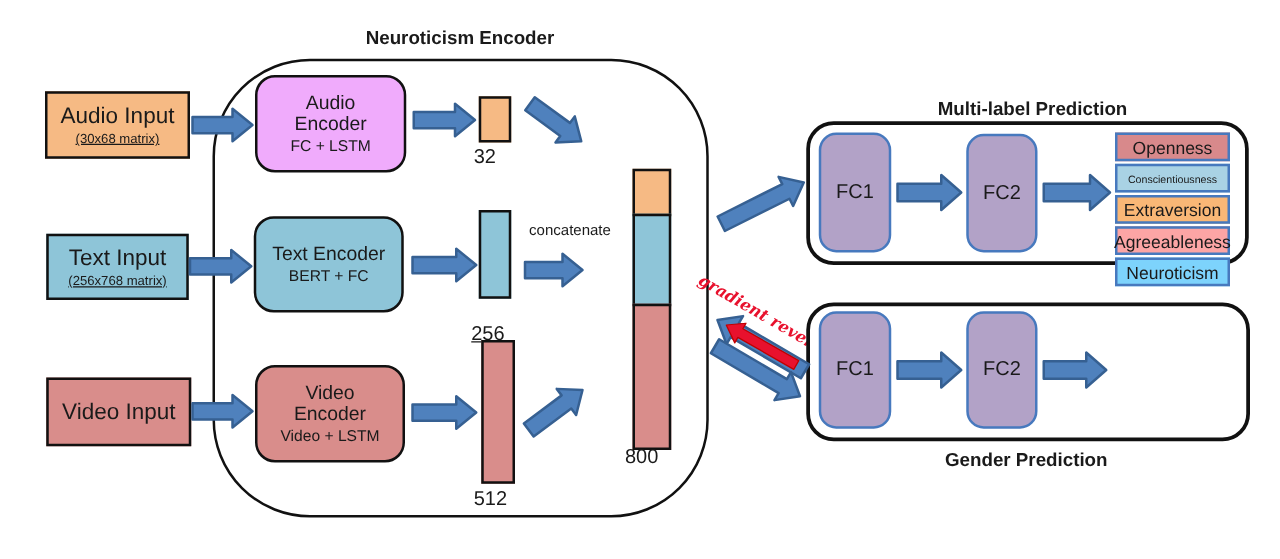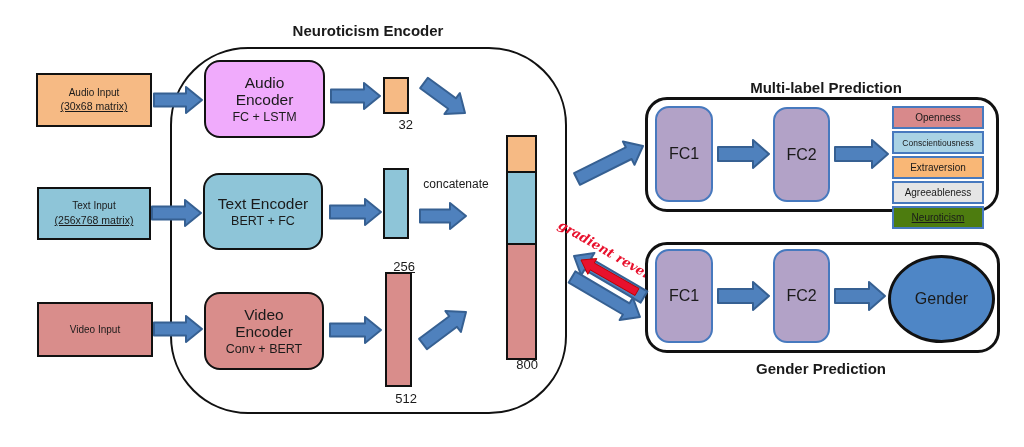--- a/index.html
+++ b/index.html
@@ -4,35 +4,35 @@
 <style>
   html,body{margin:0;padding:0;background:#fff;}
   #stage{
     position:relative;width:1024px;height:447px;background:#ffffff;
     font-family:"Liberation Sans", sans-serif;color:#1a1a1a;overflow:hidden;
   }
   .abs{position:absolute;box-sizing:border-box;}
   .center{display:flex;flex-direction:column;align-items:center;justify-content:center;text-align:center;}
   .section-title{font-weight:bold;font-size:15px;text-align:center;}
   .input-box{border:2.5px solid #111;}
-  .input-title{font-size:10px;line-height:1.15;}
+  .input-title{font-size:18px;line-height:1.15;}
   .input-sub{font-size:10.5px;line-height:1.1;margin-top:3px;text-decoration:underline;}
   .enc-container{border:2.5px solid #111;border-radius:78px;background:#fff;}
   .pred-container{border:3px solid #111;border-radius:22px;background:#fff;}
   .enc-box{border:2.5px solid #111;border-radius:16px;}
   .enc-title{font-size:15.5px;line-height:1.12;}
   .enc-sub{font-size:12.5px;margin-top:2px;}
   .vec{border:2.5px solid #111;}
-  .vec-label{font-size:13px;text-align:right;}
+  .vec-label{font-size:16px;text-align:left;}
   .seg{border:2px solid #111;width:100%;}
   .seg + .seg{margin-top:-2px;}
   .feature-title{font-weight:bold;font-size:12.5px;line-height:1.08;text-align:center;}
   .concat{font-size:12px;}
   .fc-box{border:2.5px solid #4779BE;border-radius:14px;font-size:16px;}
-  .trait{border:2px solid #4779BE;height:19px;margin-bottom:2px;font-size:10px;
+  .trait{border:2px solid #4779BE;height:19px;margin-bottom:2px;font-size:14px;
          display:flex;align-items:center;justify-content:center;}
   .trait.small{font-size:8.5px;}
   .gender-ellipse{border:3px solid #111;border-radius:50%;font-size:16px;}
   .grad-label{color:#E8112D;font-family:"DejaVu Serif", serif;font-style:italic;font-weight:600;
               font-size:13px;transform:rotate(30deg);transform-origin:center;text-align:center;white-space:nowrap;}
   svg.overlay{position:absolute;left:0;top:0;pointer-events:none;}
 </style>
 </head>
 <body>
 
@@ -58,21 +58,21 @@
     <div class="enc-title">Encoder</div>
     <div class="enc-sub">FC + LSTM</div>
   </div>
   <div class="abs enc-box center" style="left: 203px; top: 173px; width: 120px; height: 77px; background-color: rgb(142, 197, 216);">
     <div class="enc-title">Text Encoder</div>
     <div class="enc-sub">BERT + FC</div>
   </div>
   <div class="abs enc-box center" style="left: 204px; top: 292px; width: 120px; height: 78px; background-color: rgb(217, 141, 139);">
     <div class="enc-title">Video</div>
     <div class="enc-title">Encoder</div>
-    <div class="enc-sub">Conv + BERT</div>
+    <div class="enc-sub">Video + LSTM</div>
   </div>
 
   <div class="abs vec" style="left: 383px; top: 77px; width: 26px; height: 37px; background-color: rgb(246, 186, 132);"></div>
   <div class="abs vec-label" style="left:379px;top:117px;width:34px;">32</div>
 
   <div class="abs vec" style="left: 383px; top: 168px; width: 26px; height: 71px; background-color: rgb(142, 197, 216);"></div>
   <div class="abs vec-label" style="left:377px;top:259px;width:38px;text-decoration:underline;">256</div>
 
   <div class="abs vec" style="left: 385px; top: 272px; width: 27px; height: 115px; background-color: rgb(217, 141, 139);"></div>
   <div class="abs vec-label" style="left:379px;top:391px;width:38px;">512</div>
@@ -90,28 +90,27 @@
 
   <div class="abs section-title" style="left:721px;top:79px;width:210px;">Multi-label Prediction</div>
   <div class="abs pred-container" style="left:645px;top:97px;width:354px;height:115px;"></div>
   <div class="abs fc-box center" style="left: 655px; top: 106px; width: 58px; height: 96px; background-color: rgb(178, 162, 199);">FC1</div>
   <div class="abs fc-box center" style="left: 773px; top: 107px; width: 57px; height: 95px; background-color: rgb(178, 162, 199);">FC2</div>
 
   <div class="abs" style="left:892px;top:106px;width:92px;">
     <div class="trait" style="background-color: rgb(216, 137, 139);">Openness</div>
     <div class="trait small" style="background-color: rgb(169, 210, 228);">Conscientiousness</div>
     <div class="trait" style="background-color: rgb(249, 183, 118);">Extraversion</div>
-    <div class="trait" style="background-color: #e5e5e5;">Agreeableness</div>
-    <div class="trait" style="background-color: #4d7c0f; text-decoration: underline;">Neuroticism</div>
+    <div class="trait" style="background-color: #fca5a5;">Agreeableness</div>
+    <div class="trait" style="background-color: #7dd3fc;">Neuroticism</div>
   </div>
 
   <div class="abs pred-container" style="left:645px;top:242px;width:355px;height:111px;"></div>
   <div class="abs fc-box center" style="left: 655px; top: 249px; width: 58px; height: 94px; background-color: rgb(178, 162, 199);">FC1</div>
   <div class="abs fc-box center" style="left: 773px; top: 249px; width: 57px; height: 94px; background-color: rgb(178, 162, 199);">FC2</div>
-  <div class="abs gender-ellipse center" style="left: 888px; top: 255px; width: 107px; height: 88px; background-color: rgb(78, 134, 198);">Gender</div>
   <div class="abs section-title" style="left:716px;top:360px;width:210px;">Gender Prediction</div>
 
   <svg class="overlay" width="1024" height="447" viewBox="0 0 1024 447" id="arrow-layer">
       <polygon points="154.0,106.5 186.0,106.5 186.0,113.0 202.0,100.0 186.0,87.0 186.0,93.5 154.0,93.5" fill="#4F81BD" stroke="#366092" stroke-width="2" stroke-linejoin="round"></polygon>
       <polygon points="152.0,219.5 185.0,219.5 185.0,226.0 201.0,213.0 185.0,200.0 185.0,206.5 152.0,206.5" fill="#4F81BD" stroke="#366092" stroke-width="2" stroke-linejoin="round"></polygon>
       <polygon points="154.0,335.5 186.0,335.5 186.0,342.0 202.0,329.0 186.0,316.0 186.0,322.5 154.0,322.5" fill="#4F81BD" stroke="#366092" stroke-width="2" stroke-linejoin="round"></polygon>
       <polygon points="331.0,102.5 364.0,102.5 364.0,109.0 380.0,96.0 364.0,83.0 364.0,89.5 331.0,89.5" fill="#4F81BD" stroke="#366092" stroke-width="2" stroke-linejoin="round"></polygon>
       <polygon points="330.0,218.5 365.0,218.5 365.0,225.0 381.0,212.0 365.0,199.0 365.0,205.5 330.0,205.5" fill="#4F81BD" stroke="#366092" stroke-width="2" stroke-linejoin="round"></polygon>
       <polygon points="330.0,336.5 365.0,336.5 365.0,343.0 381.0,330.0 365.0,317.0 365.0,323.5 330.0,323.5" fill="#4F81BD" stroke="#366092" stroke-width="2" stroke-linejoin="round"></polygon>
       <polygon points="420.2,88.2 448.2,108.8 444.4,114.0 465.0,113.0 459.8,93.1 455.9,98.3 427.8,77.8" fill="#4F81BD" stroke="#366092" stroke-width="2" stroke-linejoin="round"></polygon>

